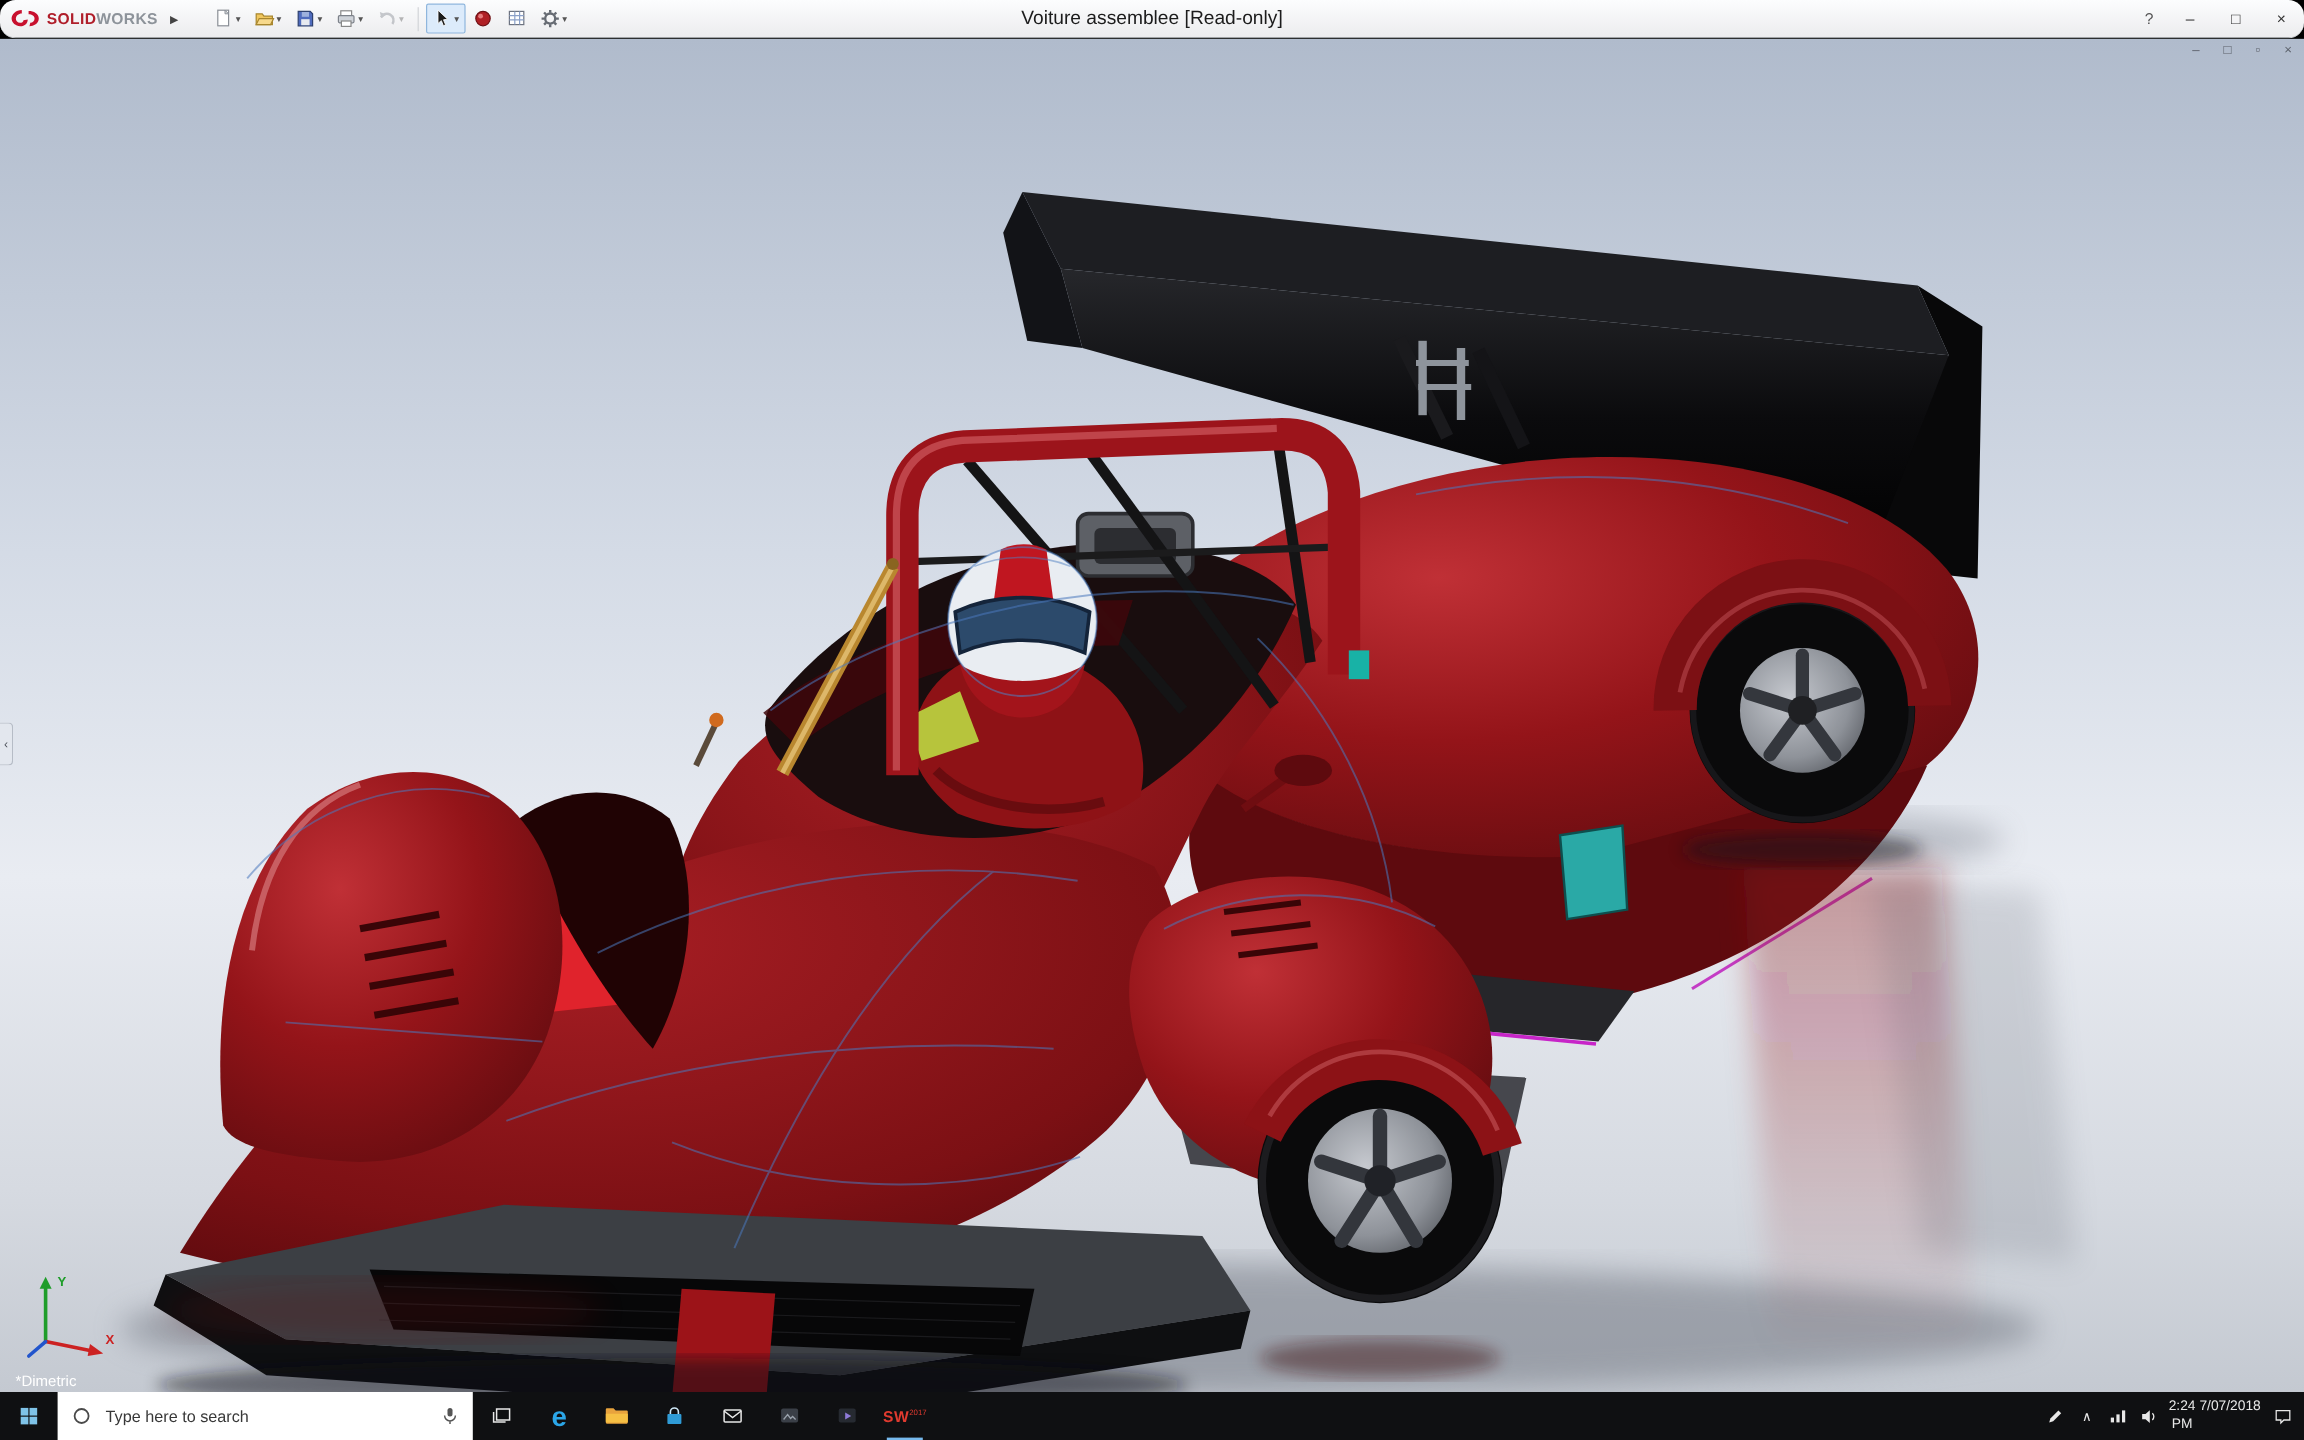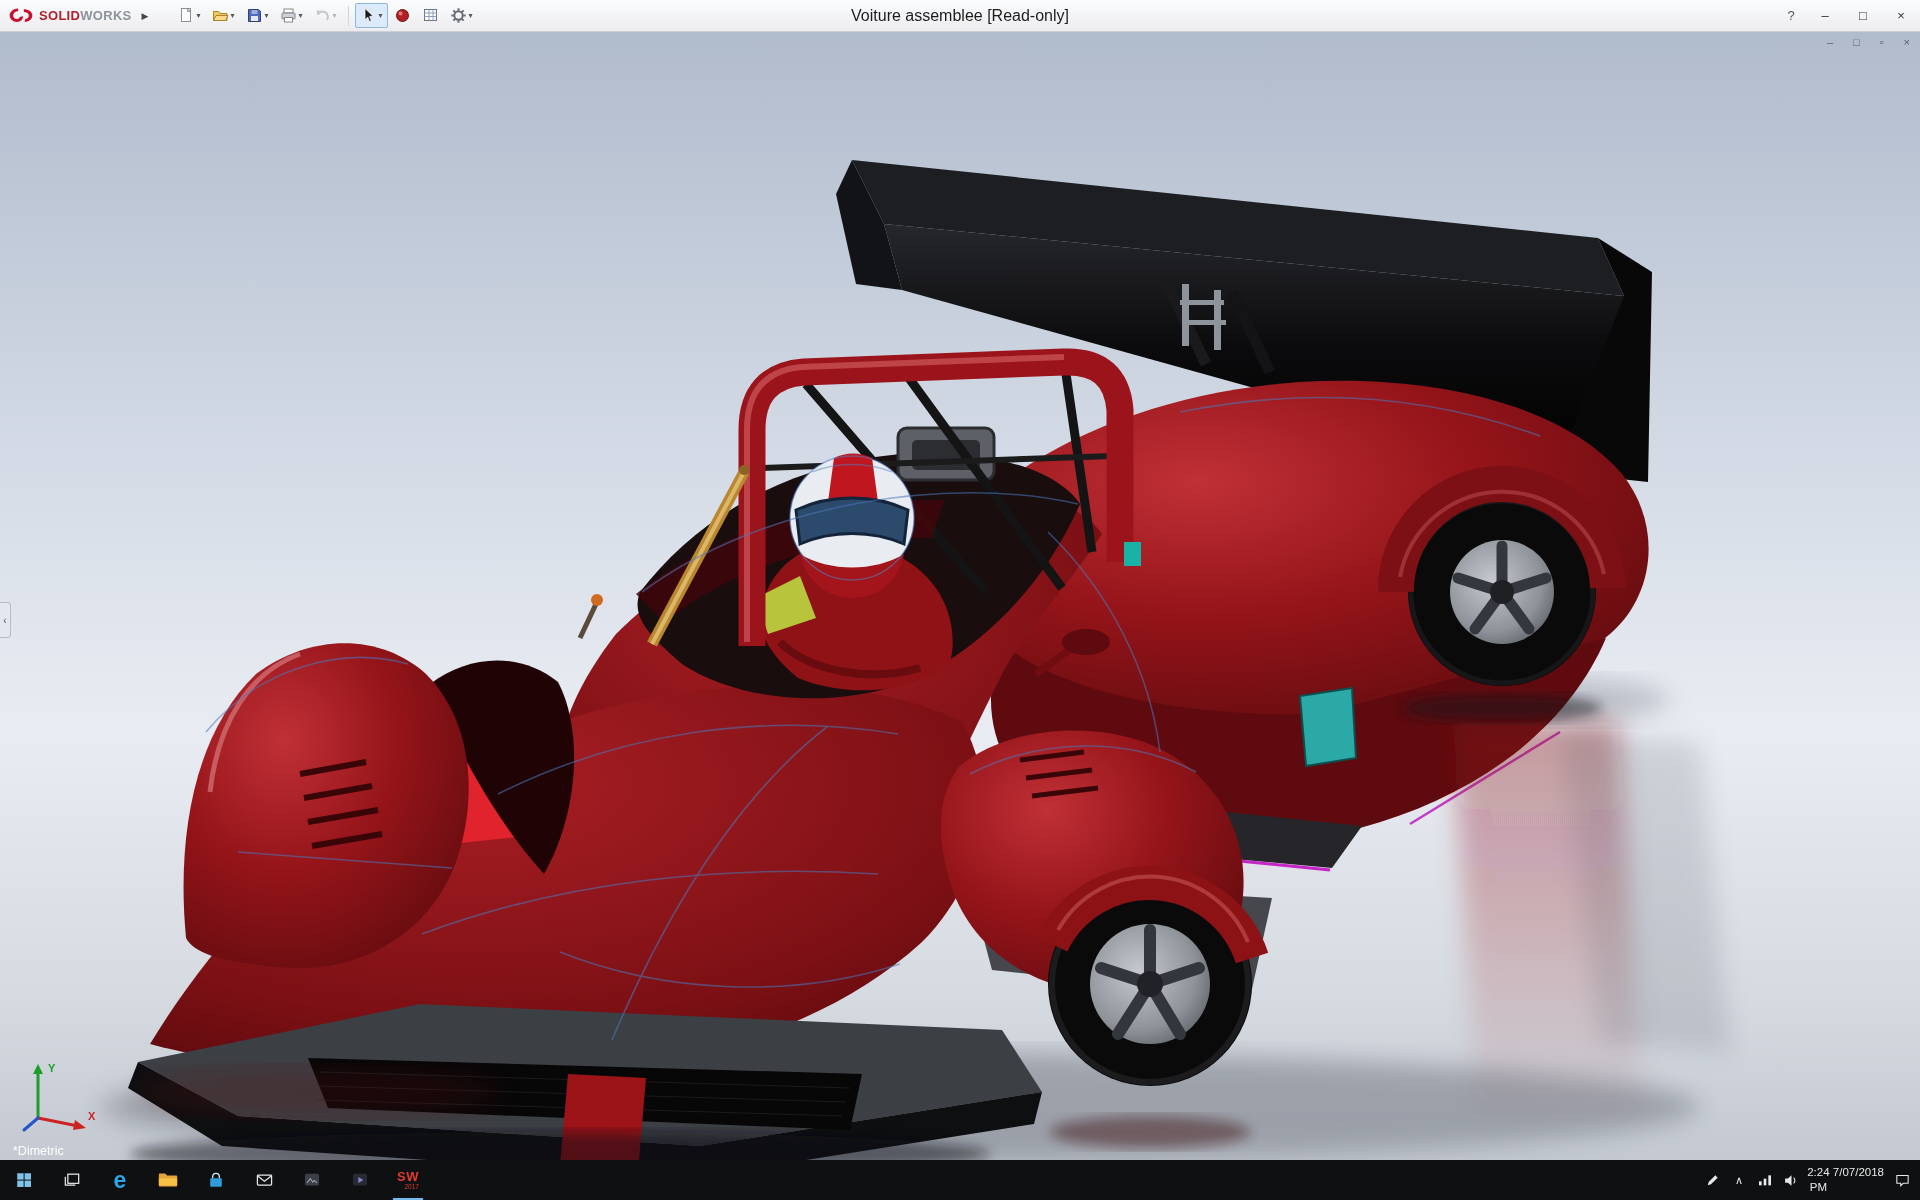--- a/index.html
+++ b/index.html
@@ -1,21 +1,21 @@
 <!DOCTYPE html>
 <html><head>
 <meta charset="utf-8">
 <style>
   * { box-sizing: border-box; }
   html,body { margin:0; padding:0; }
   body { width:1920px; height:1200px; overflow:hidden; font-family:"Liberation Sans",sans-serif; background:#000; }
   .app { width:1920px; height:1200px; display:flex; flex-direction:column; }
 
   
-  .titlebar { height:32px; flex:0 0 32px; background:linear-gradient(#fcfdfe,#ececee); border-bottom:1px solid #cdd0d4; display:flex; align-items:center; position:relative; z-index:5; }
+  .titlebar { height:32px; flex:0 0 32px; background:linear-gradient(#fcfdfe,#ececee); border-bottom:1px solid #cdd0d4; display:flex; align-items:center; position:relative; z-index:5;border-radius:13px; }
   .logo { display:flex; align-items:center; gap:5px; padding:0 4px 0 8px; }
   .brand { font-size:13px; font-weight:bold; letter-spacing:.3px; white-space:nowrap; }
   .brand .solid { color:#b01e2a; }
   .brand .works { color:#8d939a; }
   .flyout { font-size:9px; color:#444; margin:0 2px 0 6px; }
   .toolbar { display:flex; align-items:center; gap:1px; margin-left:22px; }
   .tbtn { display:flex; align-items:center; gap:2px; padding:3px 4px; border:1px solid transparent; border-radius:2px; }
   .tbtn.active { background:#dcebfb; border-color:#8fb6dd; }
   .tbtn.disabled { opacity:.4; }
   .dd { font-size:8px; color:#555; }
@@ -37,21 +37,21 @@
 
   
   .taskbar { height:40px; flex:0 0 40px; background:#0f1012; display:flex; align-items:stretch; color:#e8e8e8; }
   .start { width:48px; display:flex; align-items:center; justify-content:center; }
   .searchbox { width:346px; background:#fff; display:flex; align-items:center; gap:8px; padding:0 10px; }
   .searchbox input { flex:1; border:none; outline:none; font-size:13.5px; font-family:inherit; color:#222; background:transparent; min-width:0; }
   .searchbox input::placeholder { color:#383838; opacity:1; }
   .ticon { width:48px; display:flex; align-items:center; justify-content:center; position:relative; }
   .ticon.running::after { content:""; position:absolute; bottom:0; left:9px; right:9px; height:2px; background:#76b9ed; }
   .edge-e { font-size:23px; font-weight:bold; color:#2ba6e8; }
-  .sw-tile { display:flex; flex-direction:column; align-items:flex-end; line-height:1; }
+  .sw-tile { display:flex; flex-direction:row; align-items:flex-start; line-height:1; }
   .sw-tile .l1 { color:#e03a2f; font-weight:bold; font-size:13px; letter-spacing:.5px; }
   .sw-tile .l2 { color:#e03a2f; font-size:6.5px; margin-top:1px; }
   .tray { margin-left:auto; display:flex; align-items:center; }
   .tray-btn { width:26px; height:40px; display:flex; align-items:center; justify-content:center; font-size:11px; color:#e8e8e8; }
   .clock { width:80px; text-align:center; font-size:11.5px; line-height:1.3; display:flex; flex-direction:row; justify-content:center; }
   .notif { width:36px; }
 </style>
 </head>
 <body>
 
@@ -385,20 +385,30 @@
       <svg width="18" height="18" viewBox="0 0 24 24">
         <g fill="#7fc3e8">
           <rect x="3" y="3" width="8.5" height="8.5"></rect>
             <rect x="12.8" y="3" width="8.5" height="8.5"></rect>
           <rect x="3" y="12.8" width="8.5" height="8.5"></rect>
             <rect x="12.8" y="12.8" width="8.5" height="8.5"></rect>
         </g>
       </svg>
     </div>
 
+    <div class="searchbox">
+      <svg width="20" height="20" viewBox="0 0 24 24">
+        <circle cx="12" cy="12" r="7" fill="none" stroke="#4a4a4a" stroke-width="1.8"></circle>
+      </svg>
+      <input type="text" placeholder="Type here to search" style="">
+      <svg width="18" height="20" viewBox="0 0 24 24">
+        <rect x="9.2" y="3" width="5.6" height="9.5" rx="2.8" fill="#555"></rect>
+        <path d="M6,11.5 a6,6 0 0 0 12,0 M12,17.5 v3.5" stroke="#555" fill="none" stroke-width="1.6"></path>
+      </svg>
+    </div>
 
     <div class="ticon">
       <svg width="20" height="20" viewBox="0 0 24 24">
         <rect x="7" y="5" width="13" height="11" fill="none" stroke="#e8e8e8" stroke-width="1.5"></rect>
         <path d="M4,8 v10 h12" stroke="#e8e8e8" fill="none" stroke-width="1.5"></path>
       </svg>
     </div>
     <div class="ticon">
       <span class="edge-e">e</span>
     </div>

